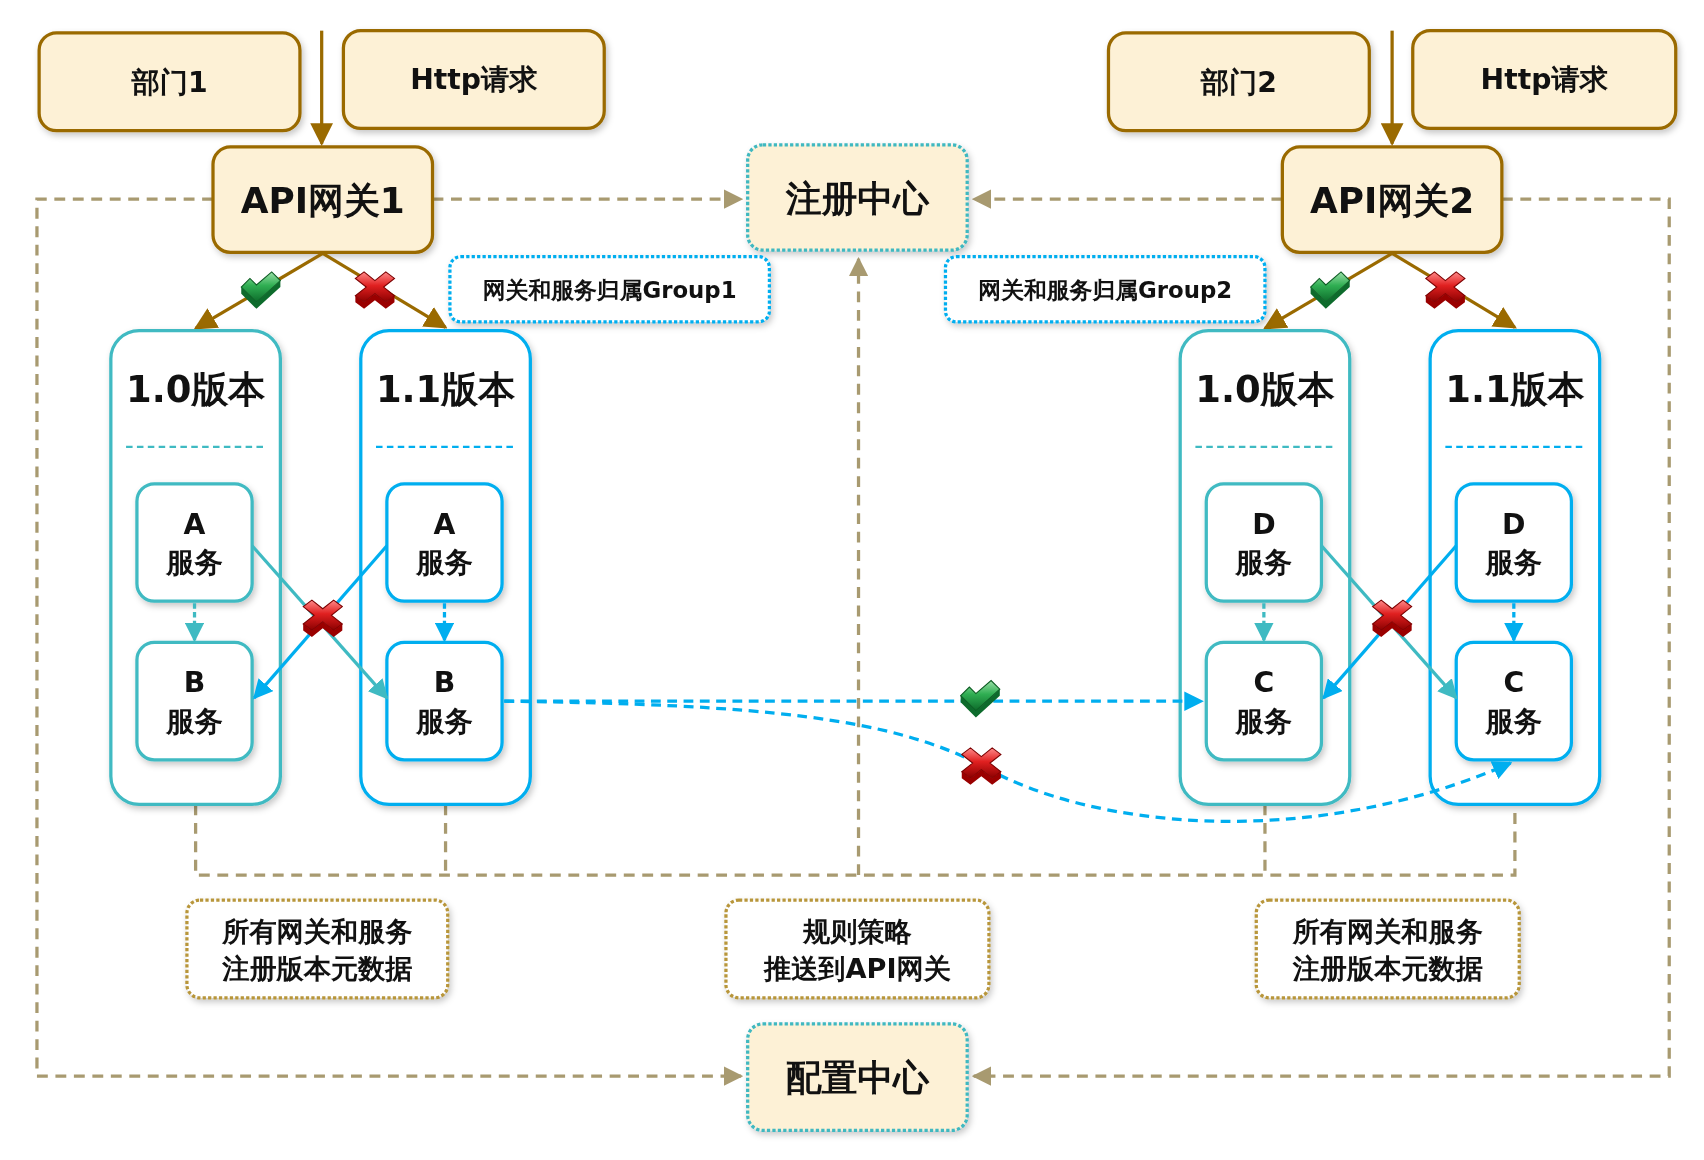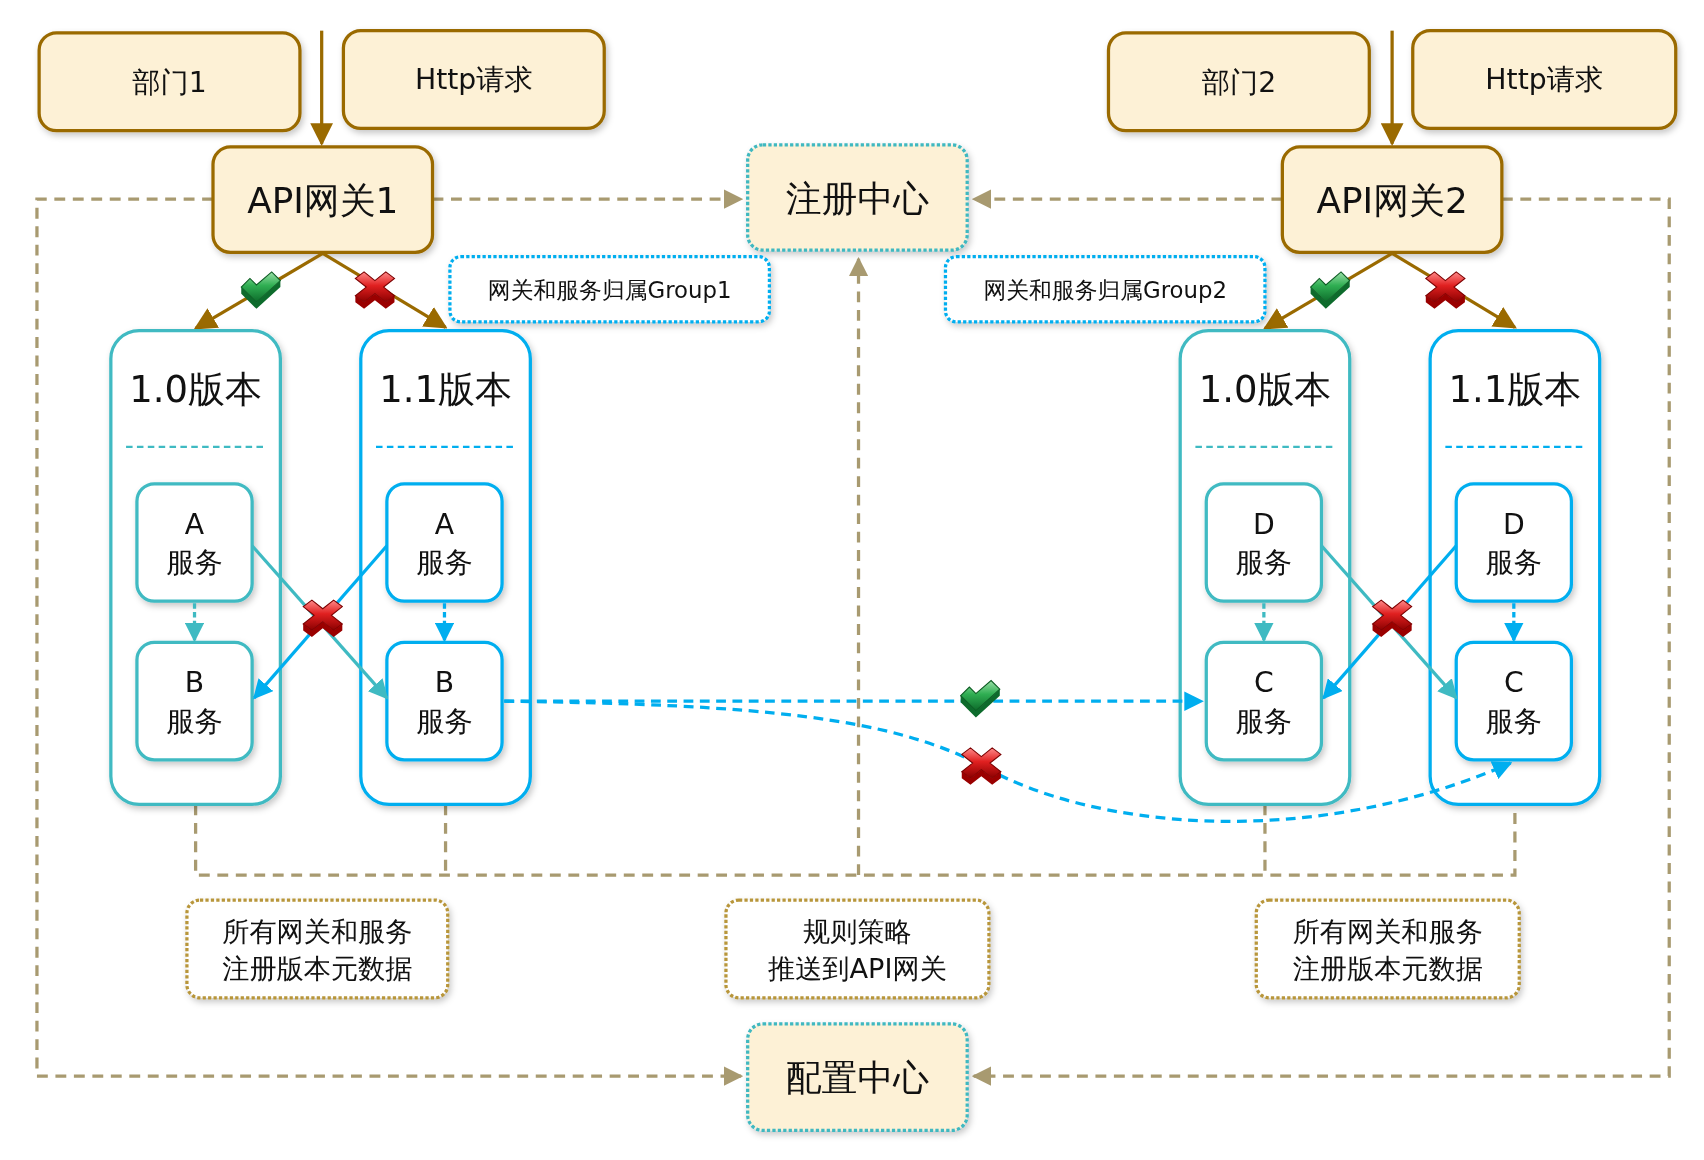--- a/index.html
+++ b/index.html
@@ -1,17 +1,17 @@
 <!DOCTYPE html>
 <html><head>
 <meta charset="utf-8">
 <style>
   html, body { margin: 0; padding: 0; background: #ffffff; }
   body { width: 1704px; height: 1160px; overflow: hidden; font-family: "DejaVu Sans", "Liberation Sans", sans-serif; }
-  #stage { position: relative; width: 1704px; height: 992px; }
+  #stage { position: relative; width: 1704px; height: 992px; font-weight: bold; }
   svg#diagram { position: absolute; left: 0; top: 0; width: 1704px; height: 1160px; }
   .node-text { font-family: "DejaVu Sans", "Liberation Sans", sans-serif; fill: #111111; }
 </style>
 </head>
 <body>
 
 <div id="stage">
 <svg id="diagram" viewBox="0 0 1568 1067" xmlns="http://www.w3.org/2000/svg">
   <defs>
     <filter id="shadow" x="-20%" y="-20%" width="140%" height="140%">

